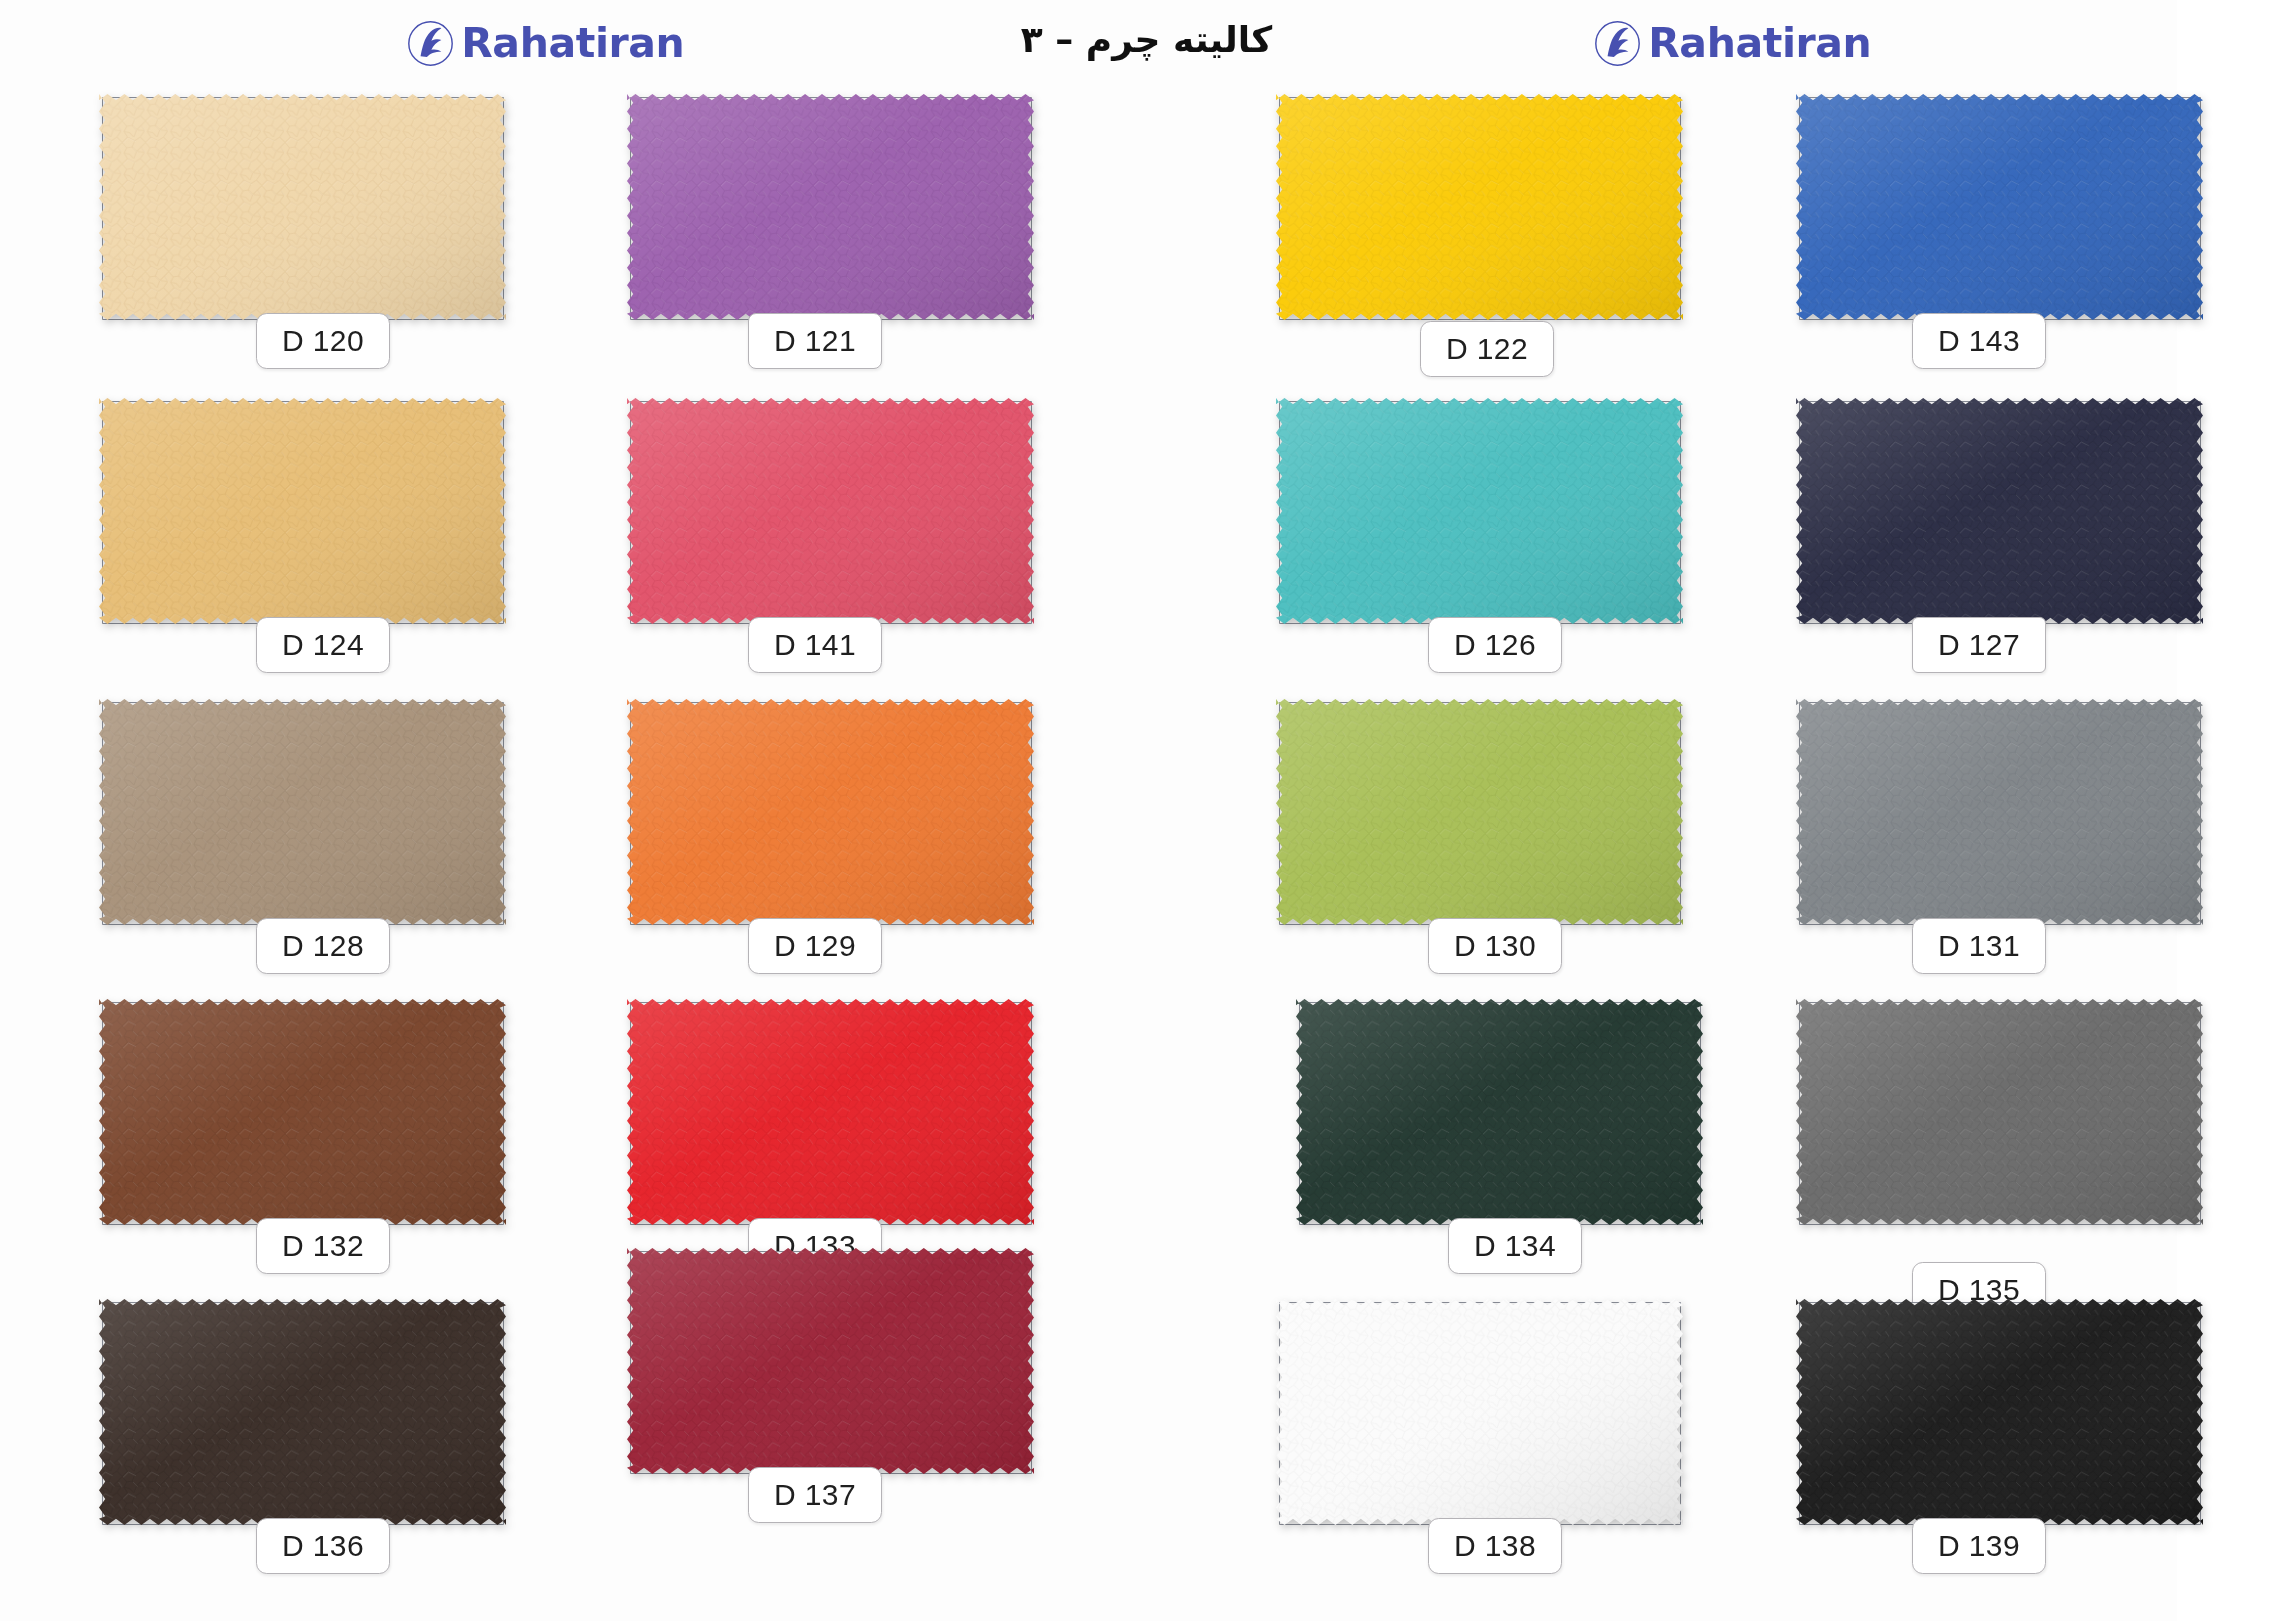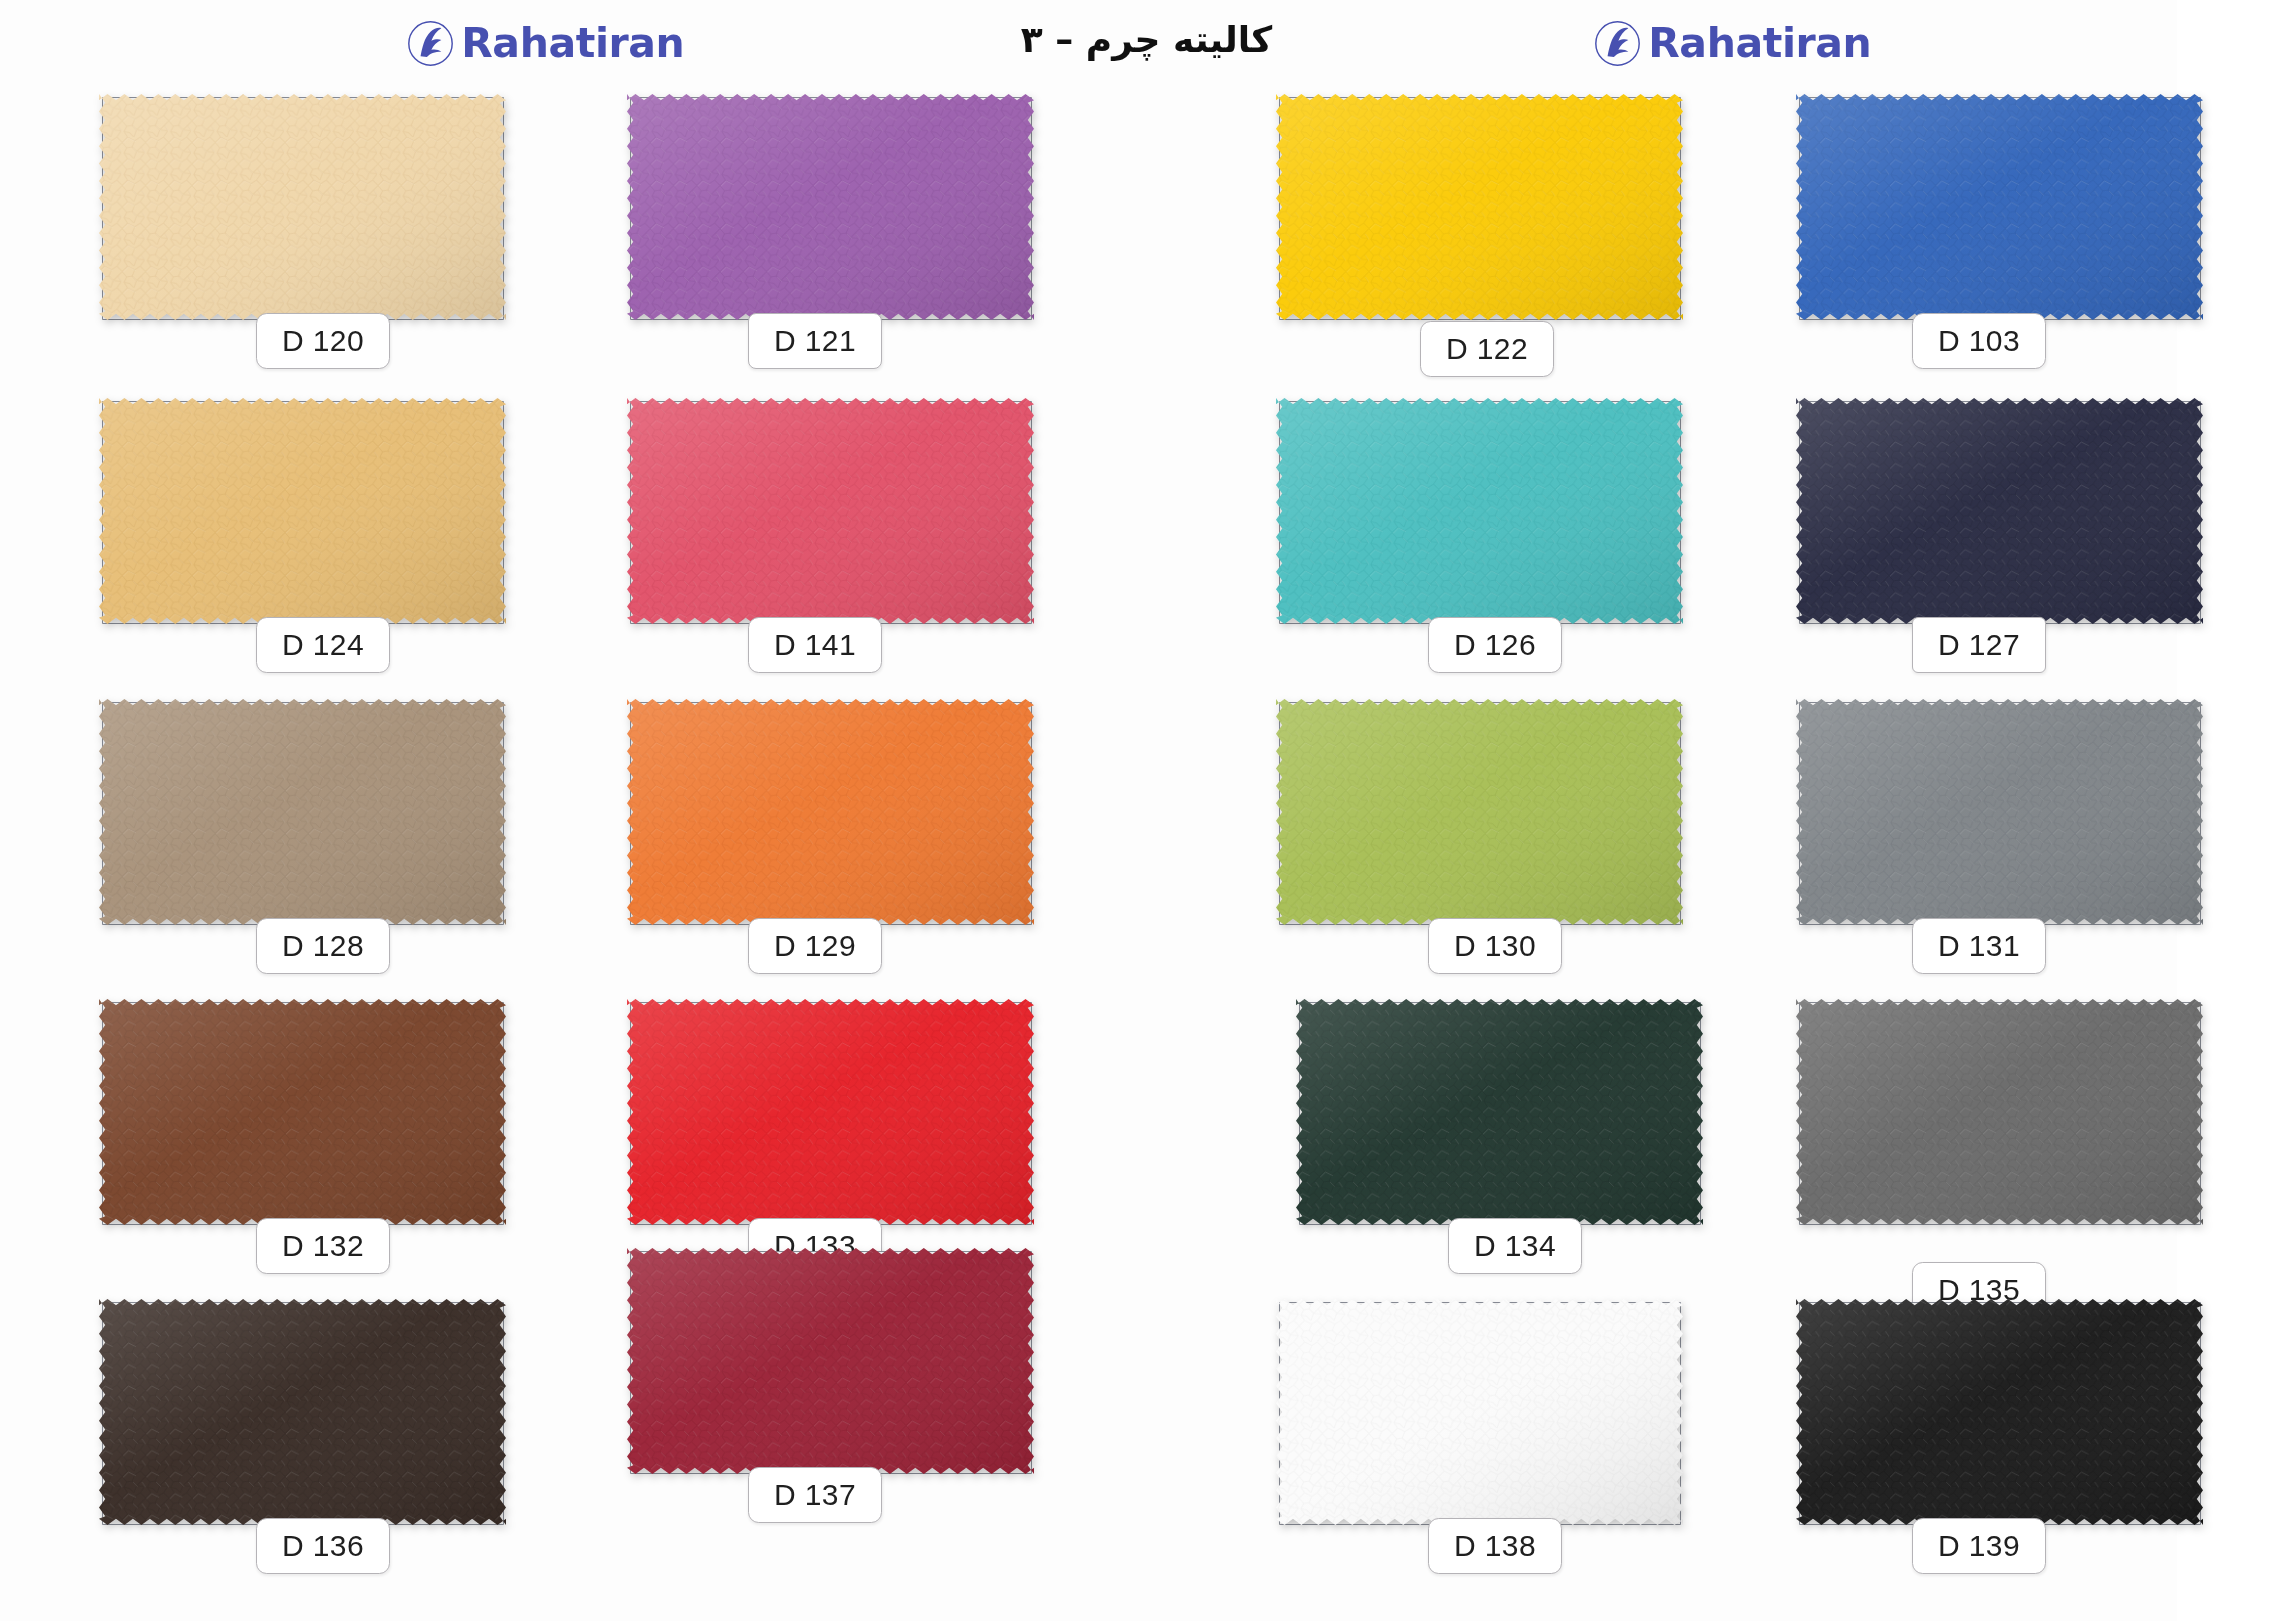--- a/index.html
+++ b/index.html
@@ -288,21 +288,21 @@
               <linearGradient id="shadesw3" x1="0" y1="0" x2="1" y2="1">
                 <stop offset="0%" stop-color="#ffffff" stop-opacity="0.16"></stop>
                 <stop offset="45%" stop-color="#ffffff" stop-opacity="0.02"></stop>
                 <stop offset="100%" stop-color="#000000" stop-opacity="0.10"></stop>
               </linearGradient>
             </defs>
             <polygon points="0.0,7.0 9.5,0.0 19.0,7.0 28.4,0.0 37.9,7.0 47.4,0.0 56.9,7.0 66.4,0.0 75.8,7.0 85.3,0.0 94.8,7.0 104.3,0.0 113.8,7.0 123.2,0.0 132.7,7.0 142.2,0.0 151.7,7.0 161.1,0.0 170.6,7.0 180.1,0.0 189.6,7.0 199.1,0.0 208.5,7.0 218.0,0.0 227.5,7.0 237.0,0.0 246.5,7.0 255.9,0.0 265.4,7.0 274.9,0.0 284.4,7.0 293.9,0.0 303.3,7.0 312.8,0.0 322.3,7.0 331.8,0.0 341.3,7.0 350.7,0.0 360.2,7.0 369.7,0.0 379.2,7.0 388.6,0.0 398.1,7.0 407.6,0.0 417.1,7.0 426.6,0.0 436.0,7.0 445.5,0.0 455.0,7.0 448.0,9.7 455.0,19.4 448.0,29.1 455.0,38.8 448.0,48.5 455.0,58.2 448.0,67.8 455.0,77.5 448.0,87.2 455.0,96.9 448.0,106.6 455.0,116.3 448.0,126.0 455.0,135.7 448.0,145.4 455.0,155.1 448.0,164.8 455.0,174.5 448.0,184.2 455.0,193.8 448.0,203.5 455.0,213.2 448.0,222.9 455.0,232.6 448.0,242.3 455.0,252.0 455.0,245.0 445.5,252.0 436.0,245.0 426.6,252.0 417.1,245.0 407.6,252.0 398.1,245.0 388.6,252.0 379.2,245.0 369.7,252.0 360.2,245.0 350.7,252.0 341.3,245.0 331.8,252.0 322.3,245.0 312.8,252.0 303.3,245.0 293.9,252.0 284.4,245.0 274.9,252.0 265.4,245.0 255.9,252.0 246.5,245.0 237.0,252.0 227.5,245.0 218.0,252.0 208.5,245.0 199.1,252.0 189.6,245.0 180.1,252.0 170.6,245.0 161.1,252.0 151.7,245.0 142.2,252.0 132.7,245.0 123.2,252.0 113.8,245.0 104.3,252.0 94.8,245.0 85.3,252.0 75.8,245.0 66.4,252.0 56.9,245.0 47.4,252.0 37.9,245.0 28.4,252.0 19.0,245.0 9.5,252.0 0.0,245.0 7.0,242.3 0.0,232.6 7.0,222.9 0.0,213.2 7.0,203.5 0.0,193.8 7.0,184.2 0.0,174.5 7.0,164.8 0.0,155.1 7.0,145.4 0.0,135.7 7.0,126.0 0.0,116.3 7.0,106.6 0.0,96.9 7.0,87.2 0.0,77.5 7.0,67.8 0.0,58.2 7.0,48.5 0.0,38.8 7.0,29.1 0.0,19.4 7.0,9.7 0.0,0.0" fill="url(#grainsw3)"></polygon>
             <polygon points="0.0,7.0 9.5,0.0 19.0,7.0 28.4,0.0 37.9,7.0 47.4,0.0 56.9,7.0 66.4,0.0 75.8,7.0 85.3,0.0 94.8,7.0 104.3,0.0 113.8,7.0 123.2,0.0 132.7,7.0 142.2,0.0 151.7,7.0 161.1,0.0 170.6,7.0 180.1,0.0 189.6,7.0 199.1,0.0 208.5,7.0 218.0,0.0 227.5,7.0 237.0,0.0 246.5,7.0 255.9,0.0 265.4,7.0 274.9,0.0 284.4,7.0 293.9,0.0 303.3,7.0 312.8,0.0 322.3,7.0 331.8,0.0 341.3,7.0 350.7,0.0 360.2,7.0 369.7,0.0 379.2,7.0 388.6,0.0 398.1,7.0 407.6,0.0 417.1,7.0 426.6,0.0 436.0,7.0 445.5,0.0 455.0,7.0 448.0,9.7 455.0,19.4 448.0,29.1 455.0,38.8 448.0,48.5 455.0,58.2 448.0,67.8 455.0,77.5 448.0,87.2 455.0,96.9 448.0,106.6 455.0,116.3 448.0,126.0 455.0,135.7 448.0,145.4 455.0,155.1 448.0,164.8 455.0,174.5 448.0,184.2 455.0,193.8 448.0,203.5 455.0,213.2 448.0,222.9 455.0,232.6 448.0,242.3 455.0,252.0 455.0,245.0 445.5,252.0 436.0,245.0 426.6,252.0 417.1,245.0 407.6,252.0 398.1,245.0 388.6,252.0 379.2,245.0 369.7,252.0 360.2,245.0 350.7,252.0 341.3,245.0 331.8,252.0 322.3,245.0 312.8,252.0 303.3,245.0 293.9,252.0 284.4,245.0 274.9,252.0 265.4,245.0 255.9,252.0 246.5,245.0 237.0,252.0 227.5,245.0 218.0,252.0 208.5,245.0 199.1,252.0 189.6,245.0 180.1,252.0 170.6,245.0 161.1,252.0 151.7,245.0 142.2,252.0 132.7,245.0 123.2,252.0 113.8,245.0 104.3,252.0 94.8,245.0 85.3,252.0 75.8,245.0 66.4,252.0 56.9,245.0 47.4,252.0 37.9,245.0 28.4,252.0 19.0,245.0 9.5,252.0 0.0,245.0 7.0,242.3 0.0,232.6 7.0,222.9 0.0,213.2 7.0,203.5 0.0,193.8 7.0,184.2 0.0,174.5 7.0,164.8 0.0,155.1 7.0,145.4 0.0,135.7 7.0,126.0 0.0,116.3 7.0,106.6 0.0,96.9 7.0,87.2 0.0,77.5 7.0,67.8 0.0,58.2 7.0,48.5 0.0,38.8 7.0,29.1 0.0,19.4 7.0,9.7 0.0,0.0" fill="url(#shadesw3)"></polygon>
           </svg>
         </div>
-        <div class="tag" style="left: 116px; top: 219px;">D 103</div>
+        <div class="tag" style="left: 116px; top: 219px;">D 143</div>
       </div>
       <div class="swatch-cell" style="left: 99px; top: 304px;">
         <div class="backing"></div>
         <div class="hide">
           <svg viewBox="0 0 455 252" preserveAspectRatio="none">
             <defs>
               <pattern id="grainsw4" width="26" height="24" patternUnits="userSpaceOnUse">
                 <rect width="26" height="24" fill="#e7be76"></rect>
                 <g fill="none" stroke="#d7ac62" stroke-width="1.15" opacity="0.55">
                   <path d="M0 6 L6 0 L14 4 L20 0 L26 6"></path>

